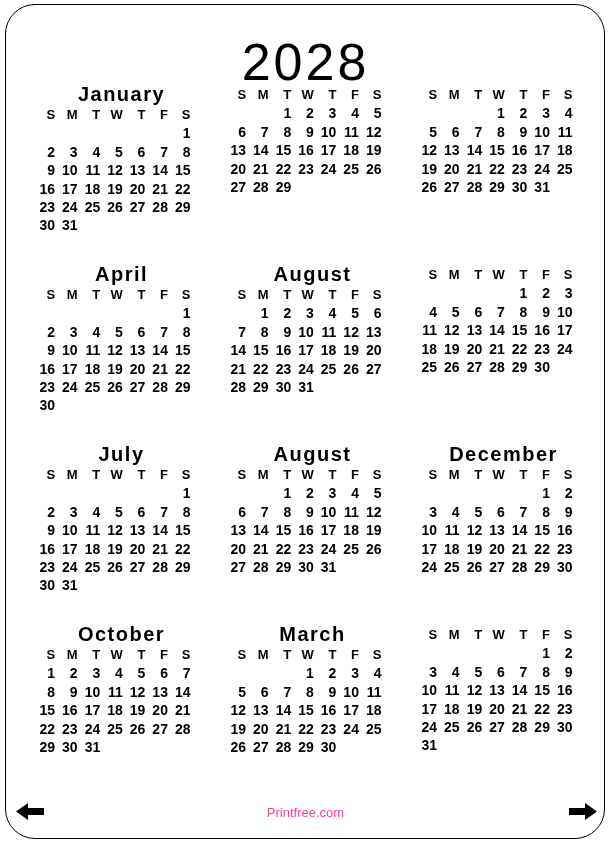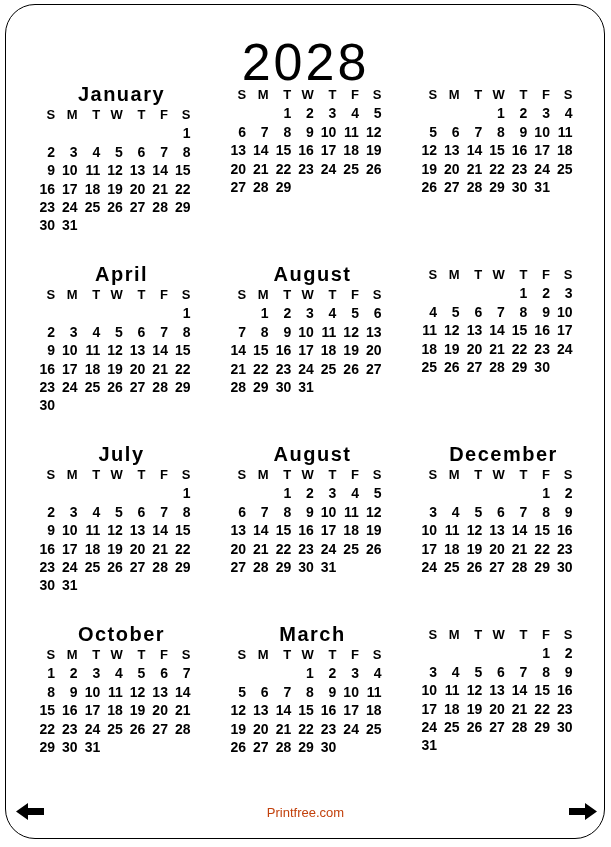--- a/index.html
+++ b/index.html
@@ -69,21 +69,21 @@
     left: 0; right: 0; bottom: 24px;
     height: 20px;
   }
   .footer .site {
     position: absolute;
     left: 0; right: 0;
     top: 2px;
     text-align: center;
     font-size: 13px;
     font-weight: 400;
-    color: #c2410c;
+    color: #ec4899;
   }
   .arrow {
     position: absolute;
     top: 0;
     width: 28px; height: 17px;
     cursor: pointer;
     background: transparent;
     border: none;
     padding: 0;
   }

